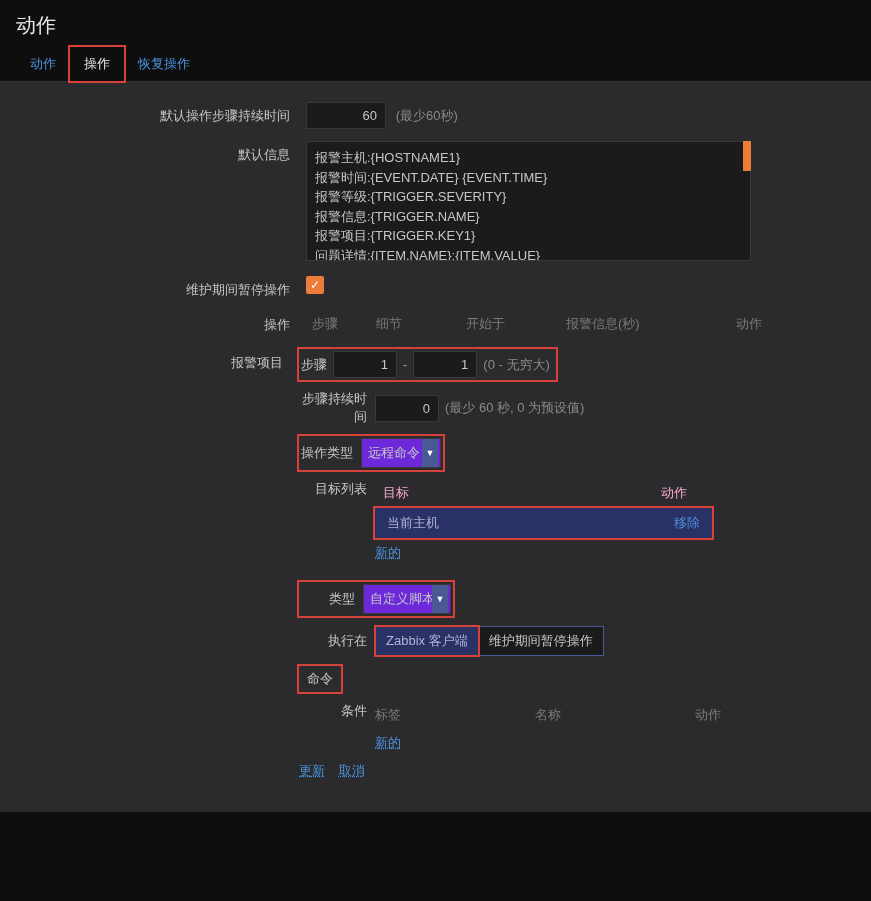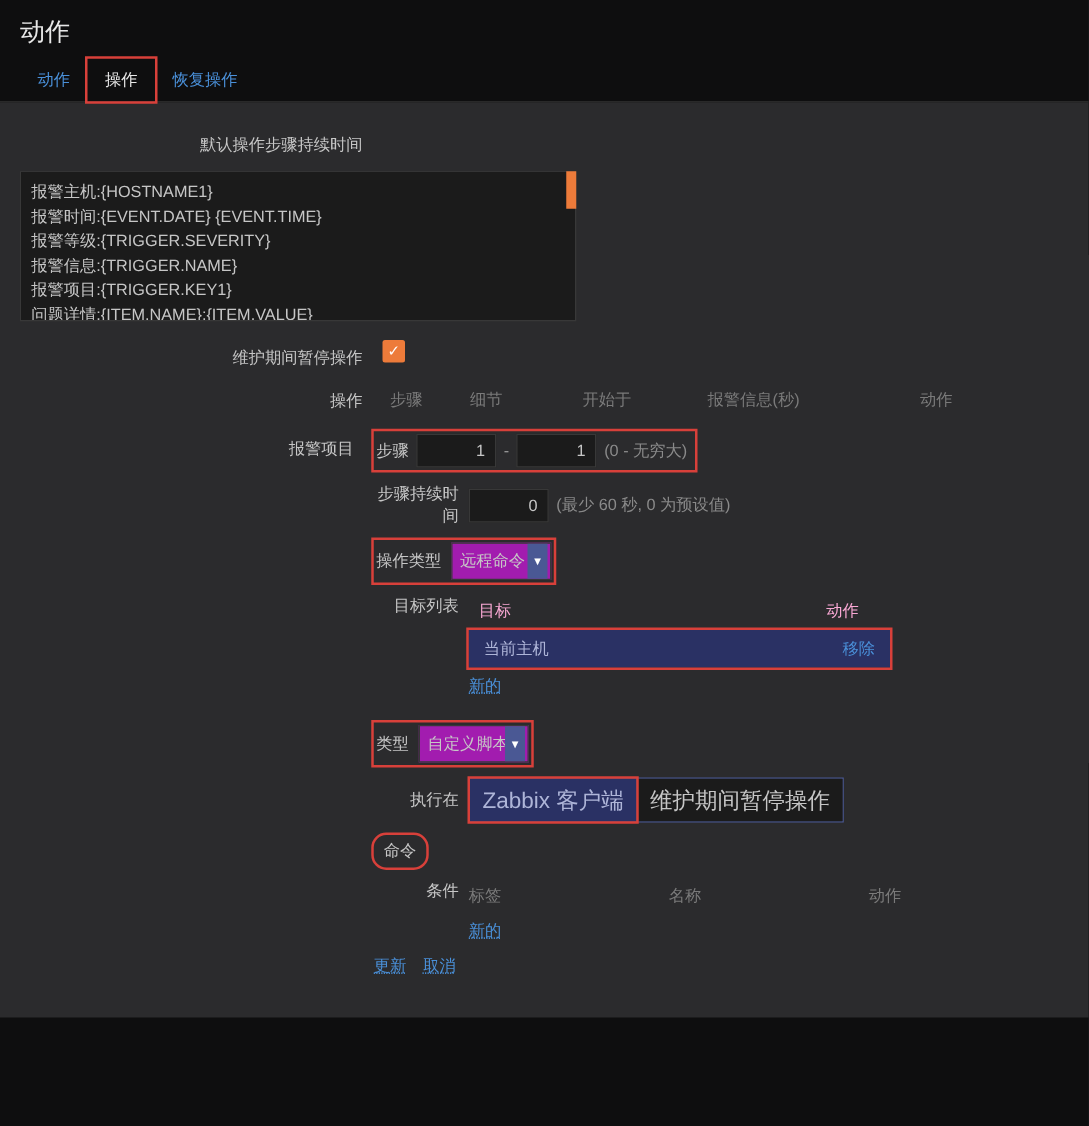--- a/index.html
+++ b/index.html
@@ -132,21 +132,21 @@
       padding: 5px 8px;
       font-size: 13px;
       width: 64px;
       text-align: right;
     }
     .dash {
       color: #999;
       margin: 0 6px;
     }
     .select {
-      background: #a21caf;
+      background: #6d28d9;
       border: 1px solid #383838;
       color: #c6c6c6;
       padding: 5px 6px;
       font-size: 13px;
       width: 80px;
       position: relative;
     }
     .select-arrow {
       position: absolute;
       right: 2px;
@@ -192,21 +192,21 @@
     .btn-group {
       display: inline-flex;
       border: 1px solid #4a5894;
       outline: 2px solid #d8403a;
     }
     .btn-seg {
       padding: 5px 10px;
       background: #1b1b1b;
       color: #c6c6c6;
       cursor: pointer;
-      font-size: 18px;
+      font-size: 13px;
     }
     .btn-seg.active {
       background: #2a3164;
       color: #aeb5d8;
     }
     .btn-seg + .btn-seg {
       border-left: 1px solid #4a5894;
     }
     .exec-group .btn-group{
       outline: none;
@@ -217,21 +217,20 @@
       z-index: 1;
     }
     .cmd-row {
       display: flex;
       align-items: flex-start;
     }
     .cmd-label {
       outline: 2px solid #d8403a;
       padding: 4px 8px;
       margin-right: 12px;
-      border-radius: 10px;
     }
     .cmd-textarea {
       background: #1b1b1b;
       border: 1px solid #383838;
       color: #c6c6c6;
       padding: 6px 8px;
       font-size: 13px;
       width: 450px;
       height: 112px;
       resize: none;
@@ -283,24 +282,29 @@
 <div class="tabs">
   <div class="tab">动作</div>
   <div class="tab active highlighted">操作</div>
   <div class="tab">恢复操作</div>
 </div>
 
 <div class="form-area">
 
   <div class="row">
     <div class="label-col">默认操作步骤持续时间</div>
+    <div class="field-col">
+      <input class="text-input" value="60" style="">
+      <span class="hint">(最少60秒)</span>
+    </div>
   </div>
 
 
   <div class="row">
+    <div class="label-col">默认信息</div>
     <div class="field-col">
       <div class="textarea-wrap">
         <textarea class="textarea" style="">报警主机:{HOSTNAME1}
 报警时间:{EVENT.DATE} {EVENT.TIME}
 报警等级:{TRIGGER.SEVERITY}
 报警信息:{TRIGGER.NAME}
 报警项目:{TRIGGER.KEY1}
 问题详情:{ITEM.NAME}:{ITEM.VALUE}</textarea>
         <div class="scrollbar-thumb"></div>
       </div>
@@ -367,21 +371,21 @@
           <div class="target-item">
             <span>当前主机</span>
             <span class="link-action">移除</span>
           </div>
           <a class="new-link">新的</a>
         </div>
       </div>
 
       <div class="detail-row" style="margin-top:20px;">
         <span class="hl-box">
-          <span class="detail-label" style="width:auto;">类型</span>
+          <span class="detail-label" style="width:auto;margin-left:28px;">类型</span>
           <span class="select" style="width:88px;">
             <span>自定义脚本</span>
             <span class="select-arrow">▼</span>
           </span>
         </span>
       </div>
 
       <div class="detail-row exec-group">
         <span class="detail-label" style="width:76px;">执行在</span>
         <span class="btn-group">

